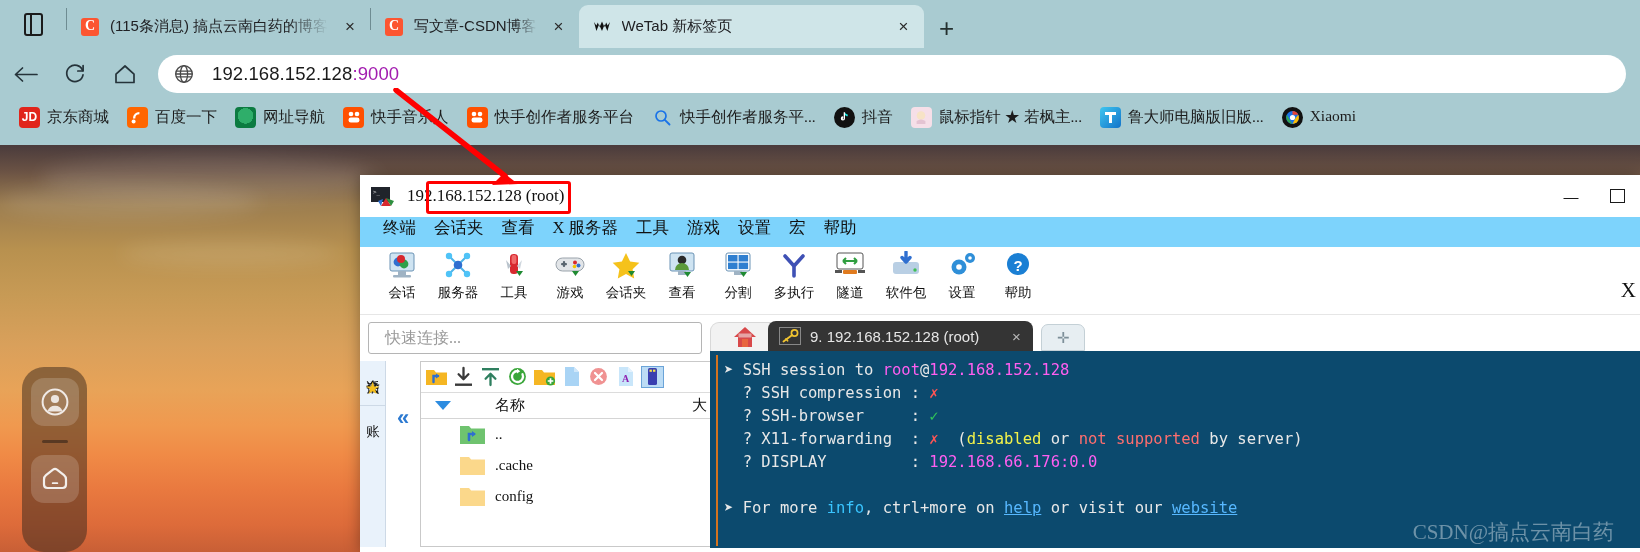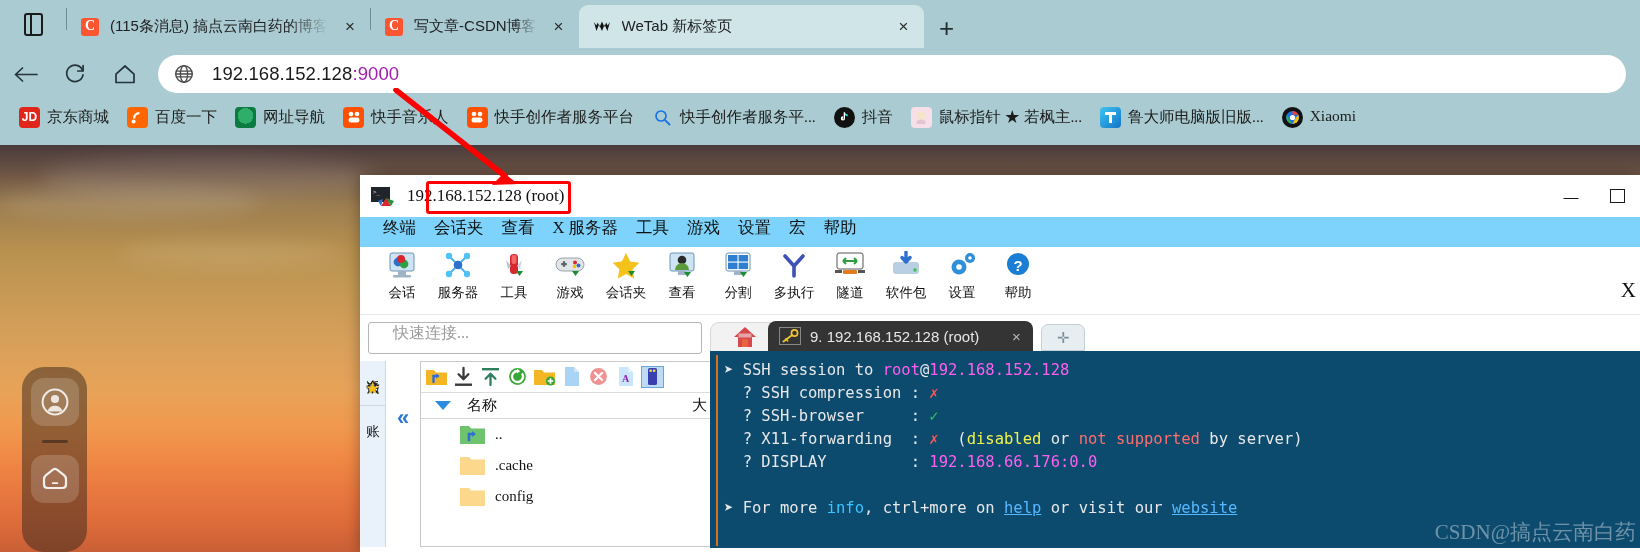--- a/index.html
+++ b/index.html
@@ -92,37 +92,37 @@
 
   
   #moba-toolbar { height:68px; display:flex; align-items:flex-start; padding:4px 0 0 14px; background:#fff; border-bottom:1px solid #e6e6e6; }
   .tb-item { width:56px; display:flex; flex-direction:column; align-items:center; }
   .tb-ico { width:34px; height:32px; position:relative; }
   .tb-label { font-size:13.5px; color:#111; margin-top:1px; font-family:"Liberation Serif",serif; }
 
   
   #moba-body { display:flex; height:233px; }
   #moba-left { width:350px; position:relative; background:#fff; }
-  #quickconnect { margin:7px 8px 0 8px; height:32px; border:1px solid #b5b5b5; border-radius:3px; display:flex; align-items:flex-start; padding-left:24px; }
+  #quickconnect { margin:7px 8px 0 8px; height:32px; border:1px solid #b5b5b5; border-radius:3px; display:flex; align-items:center; padding-left:16px; }
   #quickconnect span { font-size:16px; color:#9a9a9a; font-family:"Liberation Serif",serif; }
 
   #left-split { display:flex; margin-top:7px; height:186px; }
   #vtabs { width:26px; background:#e9f2fb; border-right:1px solid #cdd9e6; display:flex; flex-direction:column; align-items:center; }
   #vtabs .vt { writing-mode:vertical-rl; font-size:13.5px; color:#111; padding:8px 0 6px; font-family:"Liberation Serif",serif; }
   #vtabs .vstar { font-size:17px; color:#f5bf1d; margin:3px 0 6px; }
   #vtabs .vdiv { width:100%; height:1px; background:#cdd9e6; }
   #collapse { width:34px; display:flex; align-items:flex-start; justify-content:center; padding-top:44px; color:#2d7ad1; font-size:22px; font-weight:bold; }
   #browser-pane { flex:1; border:1px solid #c9c9c9; border-right:none; display:flex; flex-direction:column; }
   #fb-toolbar { height:31px; display:flex; align-items:center; gap:4px; padding:0 4px; border-bottom:1px solid #dcdcdc; }
   .fb-ico { width:23px; height:22px; position:relative; flex:0 0 23px; }
   #path-row { height:25px; display:flex; align-items:center; border-bottom:1px solid #cfcfcf; }
   #path-text { flex:1; font-family:"Liberation Mono", monospace; font-size:15px; color:#111; padding-left:6px; }
   #path-ok { width:22px; height:22px; border-radius:50%; background:#2faa41; color:#fff; font-size:13px;
              display:flex; align-items:center; justify-content:center; margin-right:4px; }
-  #col-header { height:26px; display:flex; align-items:center; font-size:15px; color:#111; border-bottom:1px solid #d5d5d5; font-family:"Liberation Serif",serif; }
+  #col-header { height:26px; display:flex; align-items:center; font-size:15px; color:#111; border-bottom:1px solid #d5d5d5; font-family:"Liberation Serif",serif;gap:28px; }
   .caret-down { width:0;height:0;border-left:8px solid transparent;border-right:8px solid transparent;border-top:9px solid #2d8ce0; margin:0 16px 0 14px; }
   #col-size { margin-left:auto; padding-right:3px; }
   .file-row { height:31px; display:flex; align-items:center; padding-left:38px; }
   .folder-ico { width:27px; height:21px; flex:0 0 27px; position:relative; }
   .fname { font-size:15px; color:#111; margin-left:9px; font-family:"Liberation Serif",serif; }
 
   
   #moba-right { flex:1; background:#fff; position:relative; }
   #term-tabbar { height:36px; background:#fff; display:flex; align-items:flex-end; position:relative; }
   .tt-home { width:70px; height:29px; background:#f2f2f2; border-radius:9px 9px 0 0; display:flex; align-items:center; justify-content:center;
@@ -135,21 +135,21 @@
              display:flex; align-items:center; justify-content:center; color:#7d8f99; font-size:15px; }
 
   #terminal { position:absolute; left:0; right:0; top:36px; bottom:0; background:#0c4a6e; padding:8px 0 0 14px;
               font-family:"DejaVu Sans Mono","Liberation Mono",monospace; font-size:15.5px; line-height:23px; overflow:hidden; }
   #term-bar { position:absolute; left:6px; top:4px; width:2px; bottom:2px; background:#d4731f; }
   .tline { white-space:pre; }
   .c-w{color:#e8e8e8;} .c-mag{color:#ff5ff0;} .c-red{color:#ff5555;} .c-grn{color:#30c35a;}
   .c-yel{color:#f2f24a;} .c-sal{color:#ff6e6e;} .c-cy{color:#39c5ff;}
   .lnk{color:#57b8ff;text-decoration:underline;}
 
-  #watermark { position:absolute; right:4px; bottom:4px; font-size:21px; color:rgba(255,255,255,.40);
+  #watermark { position:absolute; right:26px; bottom:4px; font-size:21px; color:rgba(255,255,255,.40);
                font-family:"Liberation Serif",serif; white-space:nowrap; pointer-events:none; }
 
   
   #red-arrow { position:absolute; left:392px; top:88px; width:130px; height:100px; pointer-events:none; }
   #close-x { position:absolute; right:4px; top:278px; font-size:21px; color:#111; font-family:"Liberation Serif",serif; }
 </style>
 </head>
 <body>
 
 <div id="browser-chrome">

